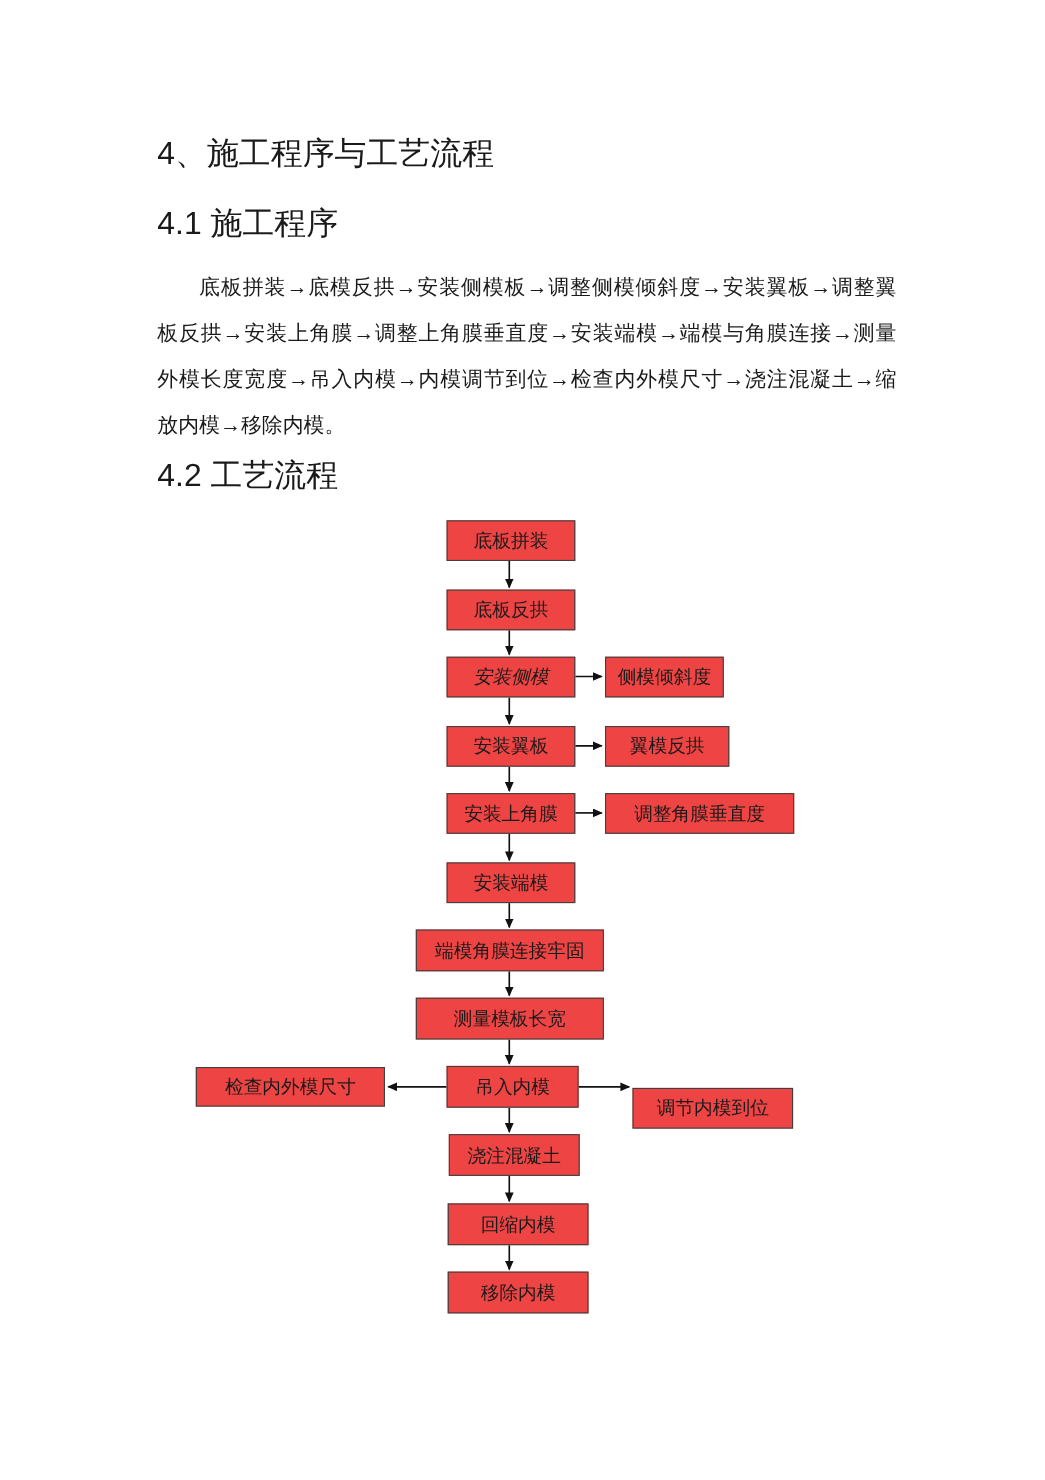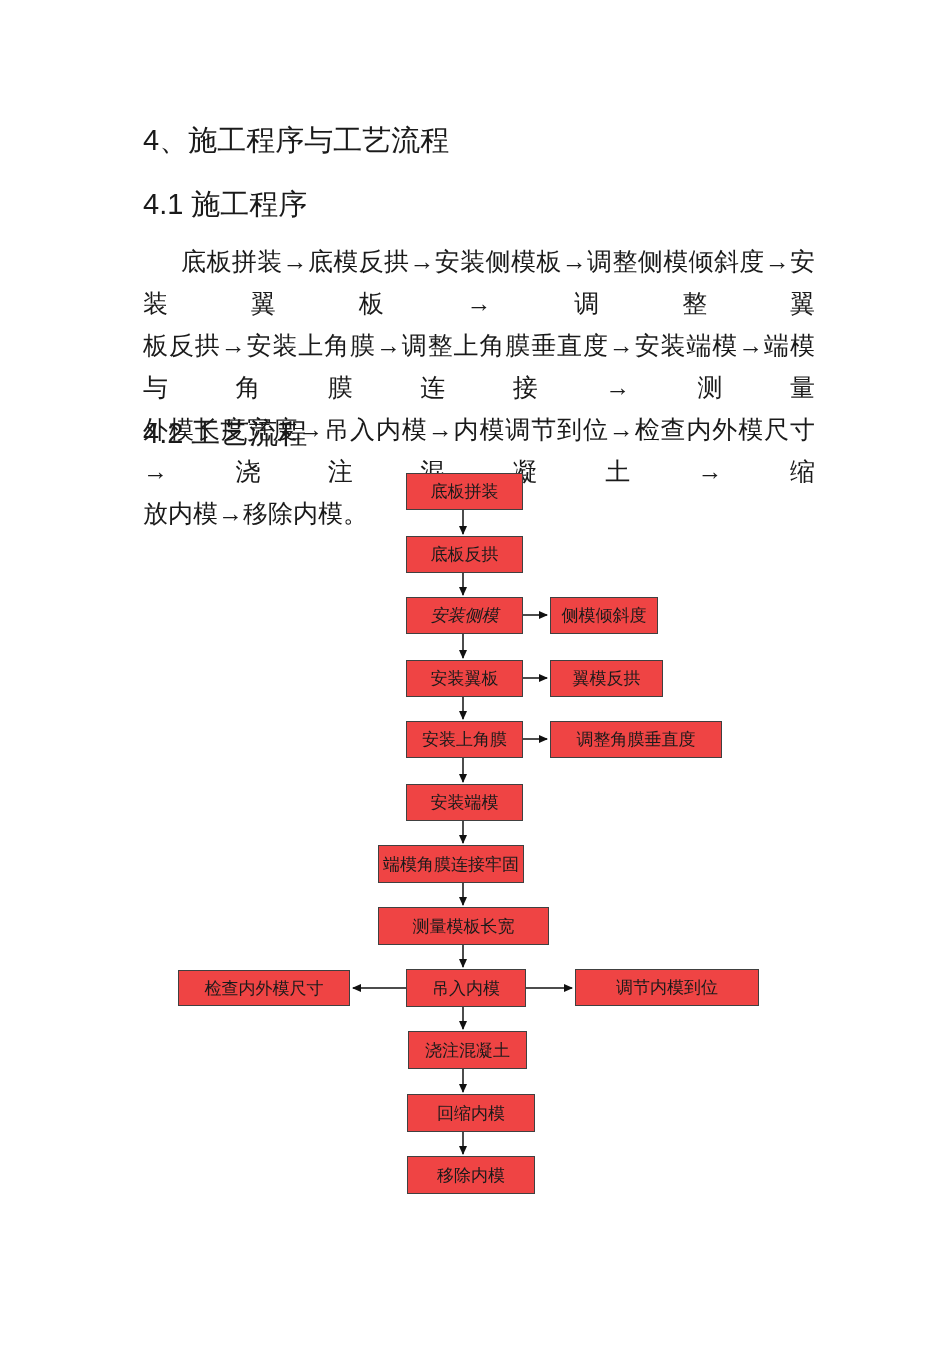--- a/index.html
+++ b/index.html
@@ -28,21 +28,21 @@
   #heading-main   { top: 125px; }
   #heading-sub1   { top: 189px; }
   #heading-sub2   { top: 418px; }
 
   #procedure-paragraph {
     position: absolute;
     left: 143px;
     top: 241px;
     width: 672px;
     font-family: "Liberation Serif", "DejaVu Serif", serif;
-    font-size: 25px;
+    font-size: 19px;
     line-height: 42px;
     color: #1a1a1a;
   }
   .pline { text-align: justify; text-align-last: justify; }
   .pline.first { text-indent: 38px; }
   .pline.last  { text-align: center; text-align-last: left; }
 
   #flowchart {
     position: absolute;
     left: 0;
@@ -117,23 +117,23 @@
 
     <div class="fbox" style="left:406px; top:8px;   width:117px; height:37px;">底板拼装</div>
     <div class="fbox" style="left:406px; top:71px;  width:117px; height:37px;">底板反拱</div>
     <div class="fbox" style="left:406px; top:132px; width:117px; height:37px;font-style:italic;">安装侧模</div>
     <div class="fbox" style="left:550px; top:132px; width:108px; height:37px;">侧模倾斜度</div>
     <div class="fbox" style="left:406px; top:195px; width:117px; height:37px;">安装翼板</div>
     <div class="fbox" style="left:550px; top:195px; width:113px; height:37px;">翼模反拱</div>
     <div class="fbox" style="left:406px; top:256px; width:117px; height:37px;">安装上角膜</div>
     <div class="fbox" style="left:550px; top:256px; width:172px; height:37px;">调整角膜垂直度</div>
     <div class="fbox" style="left:406px; top:319px; width:117px; height:37px;">安装端模</div>
-    <div class="fbox" style="left:378px; top:380px; width:146px; height:38px;">端模角膜连接牢固</div>
+    <div class="fbox" style="left:378px; top:380px; width:171px; height:38px;">端模角膜连接牢固</div>
     <div class="fbox" style="left:378px; top:442px; width:171px; height:38px;">测量模板长宽</div>
     <div class="fbox" style="left:178px; top:505px; width:172px; height:36px;">检查内外模尺寸</div>
     <div class="fbox" style="left:406px; top:504px; width:120px; height:38px;">吊入内模</div>
-    <div class="fbox" style="left:575px; top:504px; width:184px; height:37px;">调节内模到位</div>
+    <div class="fbox" style="left:575px; top:524px; width:146px; height:37px;">调节内模到位</div>
     <div class="fbox" style="left:408px; top:566px; width:119px; height:38px;">浇注混凝土</div>
     <div class="fbox" style="left:407px; top:629px; width:128px; height:38px;">回缩内模</div>
     <div class="fbox" style="left:407px; top:691px; width:128px; height:38px;">移除内模</div>
 
   </div>
 </div>
 
 </body></html>

